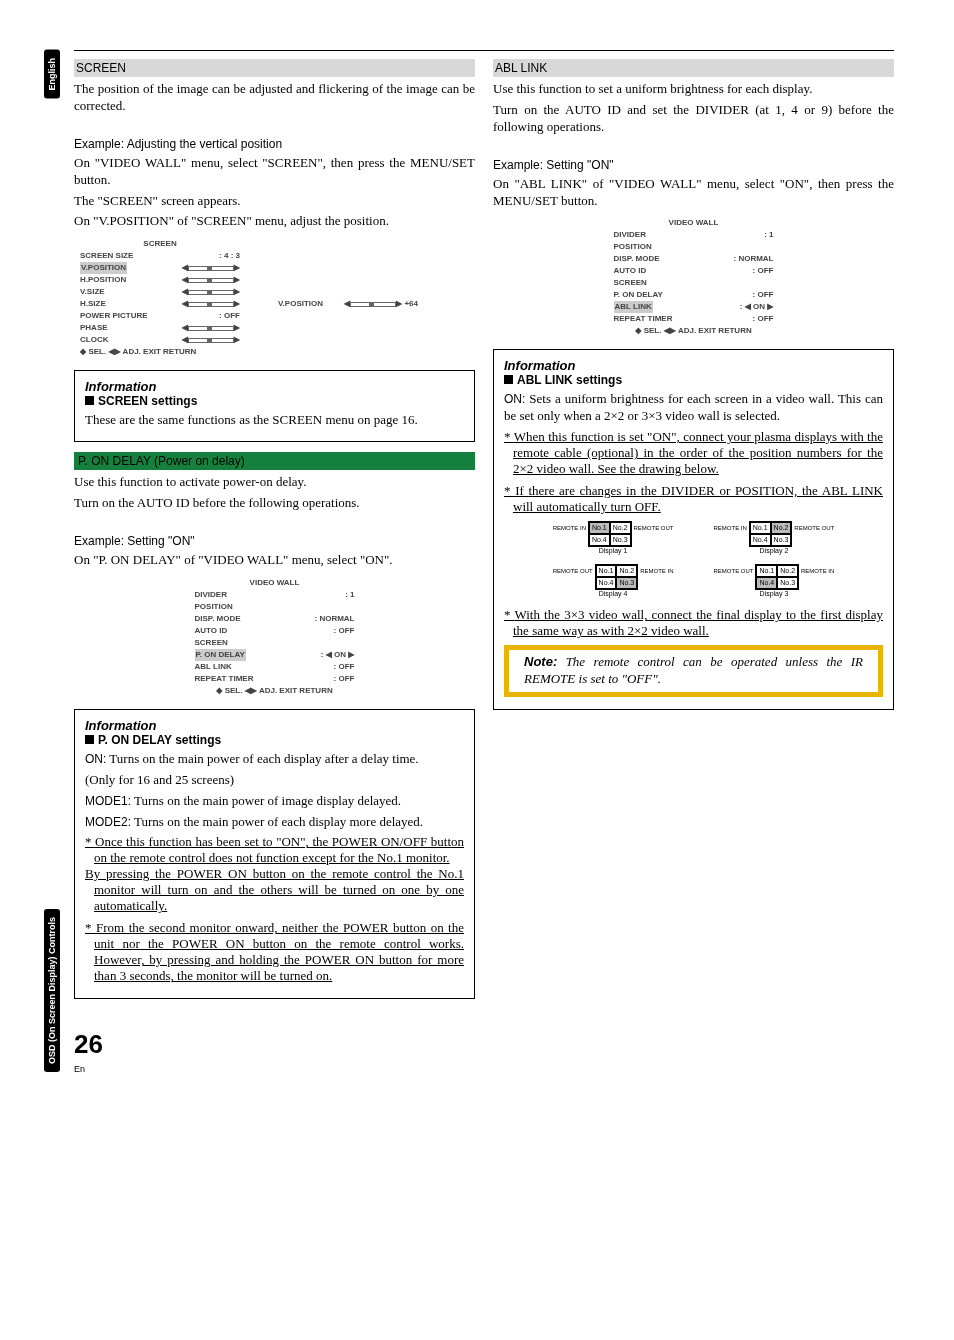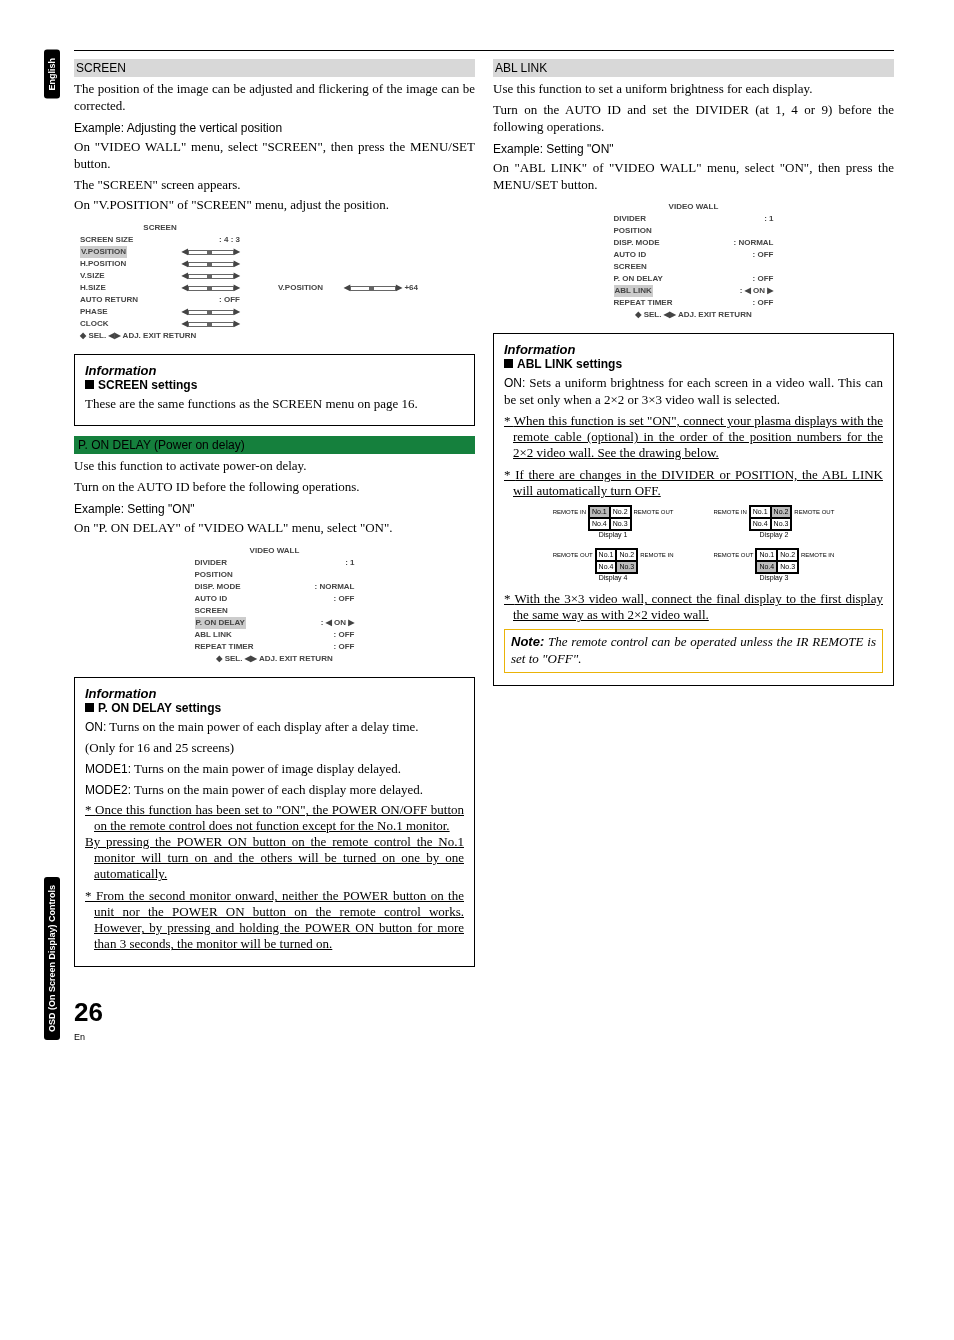--- a/index.html
+++ b/index.html
@@ -7,21 +7,21 @@
   .page-container { display: flex; }
   .side-tabs { width: 24px; display: flex; flex-direction: column; align-items: center; margin-right: 10px; }
   .side-tab { writing-mode: vertical-rl; transform: rotate(180deg); background: #000; color: #fff; font-family: Arial, sans-serif; font-weight: bold; font-size: 9px; padding: 8px 3px; border-radius: 3px; margin-bottom: 4px; }
   .spacer { flex: 1; }
   .content { flex: 1; }
   .top-rule { border-top: 1.5px solid #000; margin-bottom: 8px; }
   .columns { display: flex; gap: 18px; }
   .col { flex: 1; min-width: 0; }
   .section-head { font-family: Arial, sans-serif; background: #d8d8d8; padding: 2px 6px 2px 2px; font-size: 12px; margin-bottom: 4px; }
   p { margin-bottom: 4px; line-height: 1.3; text-align: justify; }
-  .example { font-family: Arial, sans-serif; font-size: 12px; margin: 6px 0 4px 0; }
+  .example { font-family: Arial, sans-serif; font-size: 12px; margin: 22px 0 4px 0; }
   .osd-box { font-family: Arial, sans-serif; font-size: 8px; font-weight: bold; color: #444; padding: 4px 6px; line-height: 1.5; display: inline-block; vertical-align: top; }
   .osd-row { display: flex; justify-content: space-between; min-width: 160px; }
   .osd-title { text-align: center; }
   .osd-highlight { background: #ccc; padding: 0 1px; }
   .slider { display:inline-block; width:46px; height:5px; border:1px solid #666; position:relative; vertical-align:middle; }
   .slider::before { content:""; position:absolute; left:18px; width:5px; top:-1px; bottom:-1px; background:#666; }
   .infobox { border: 1px solid #000; padding: 8px 10px; margin: 8px 0 10px 0; }
   .info-title { font-family: Arial, sans-serif; font-weight: bold; font-style: italic; font-size: 13px; }
   .info-sub { font-family: Arial, sans-serif; font-weight: bold; font-size: 12px; margin-bottom: 4px; }
   .black-square { display:inline-block; width:9px; height:9px; background:#000; vertical-align: baseline; margin-right:4px; }
@@ -83,21 +83,21 @@
               </div>
             <div class="osd-row">
                 <span>V.SIZE</span>
                 <span>◀<span class="slider"></span>▶</span>
               </div>
             <div class="osd-row">
                 <span>H.SIZE</span>
                 <span>◀<span class="slider"></span>▶</span>
               </div>
             <div class="osd-row">
-                <span>AUTO RETURN</span>
+                <span>POWER PICTURE</span>
                 <span>:   OFF</span>
               </div>
             <div class="osd-row">
                 <span>PHASE</span>
                 <span>◀<span class="slider"></span>▶</span>
               </div>
             <div class="osd-row">
                 <span>CLOCK</span>
                 <span>◀<span class="slider"></span>▶</span>
               </div>
@@ -281,21 +281,21 @@
                 <span class="remote-label">REMOTE IN</span>
                 <div>Display 3</div>
               </div>
             </div>
           </div>
 
           <ul class="star">
             <li>* <span>With the 3×3 video wall, connect the final display to the first display the same way as with 2×2 video wall.</span></li>
           </ul>
 
-          <p style="border:1px solid #eab308;padding:4px 6px;font-style:italic"><span class="note-label">Note:</span> <span>The remote control can be operated unless the IR REMOTE is set to "OFF".</span></p>
+          <p style="border:5px solid #eab308;padding:4px 15px;font-style:italic"><span class="note-label">Note:</span> <span>The remote control can be operated unless the IR REMOTE is set to "OFF".</span></p>
         </div>
 
       </div>
 
     </div>
 
     <div class="footer">
       <span class="page-num">26</span><br>
       <span class="page-en">En</span>
     </div>

